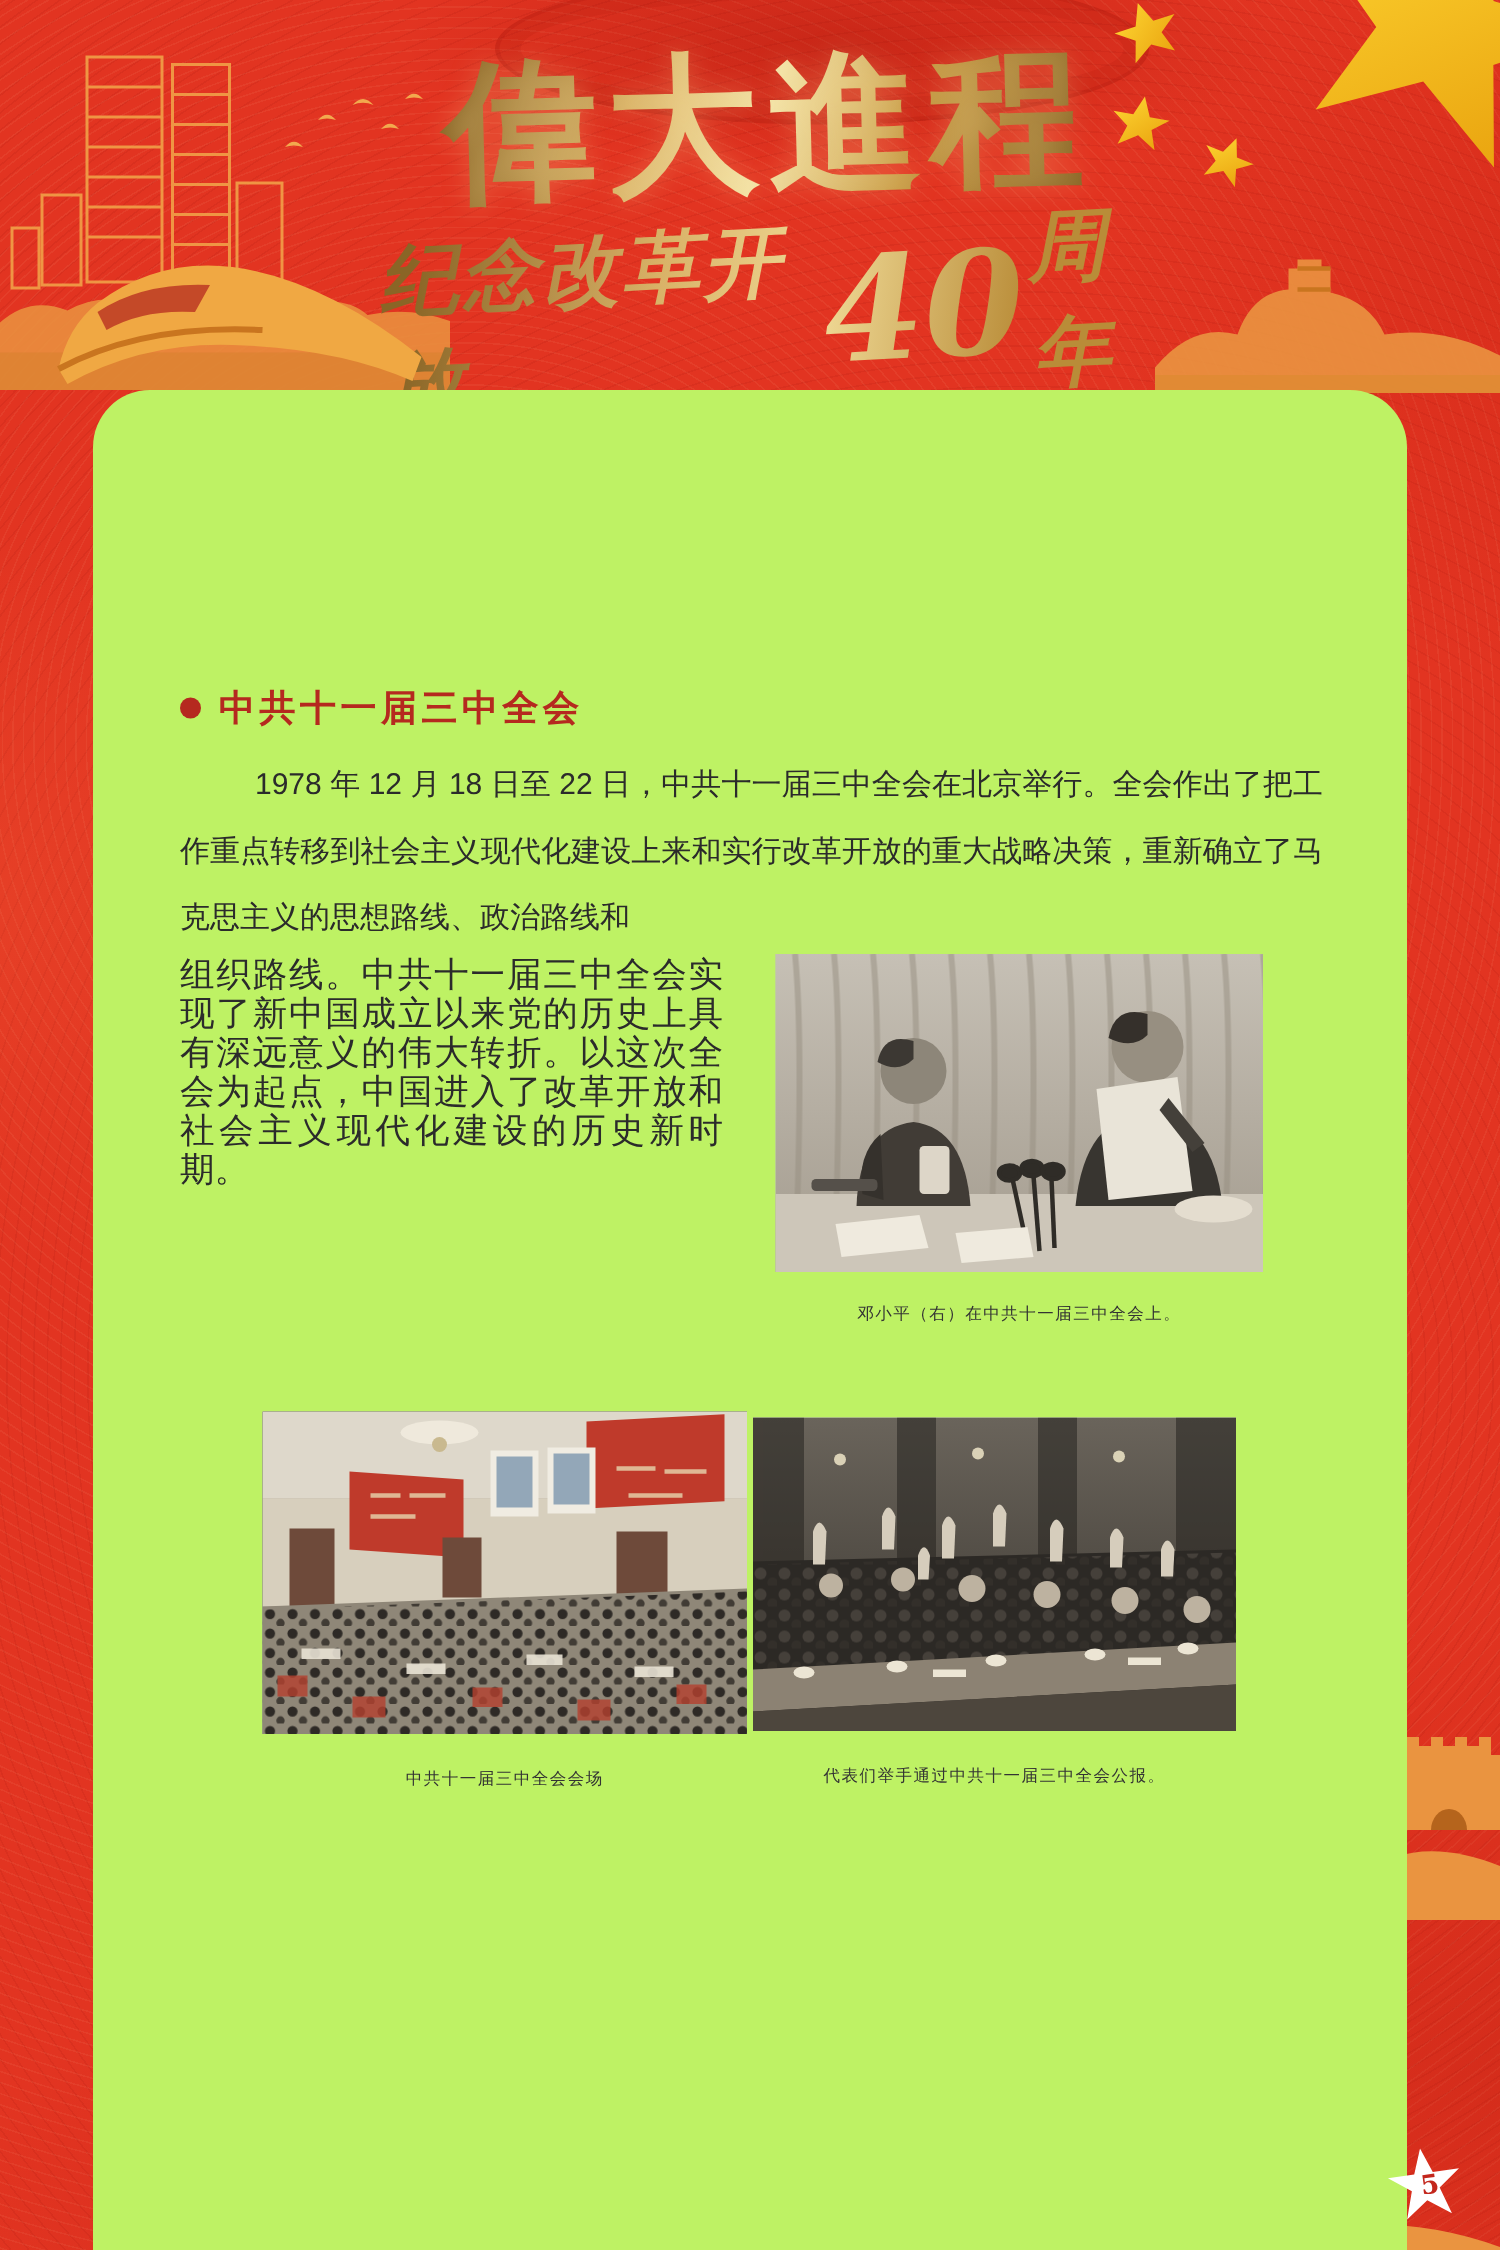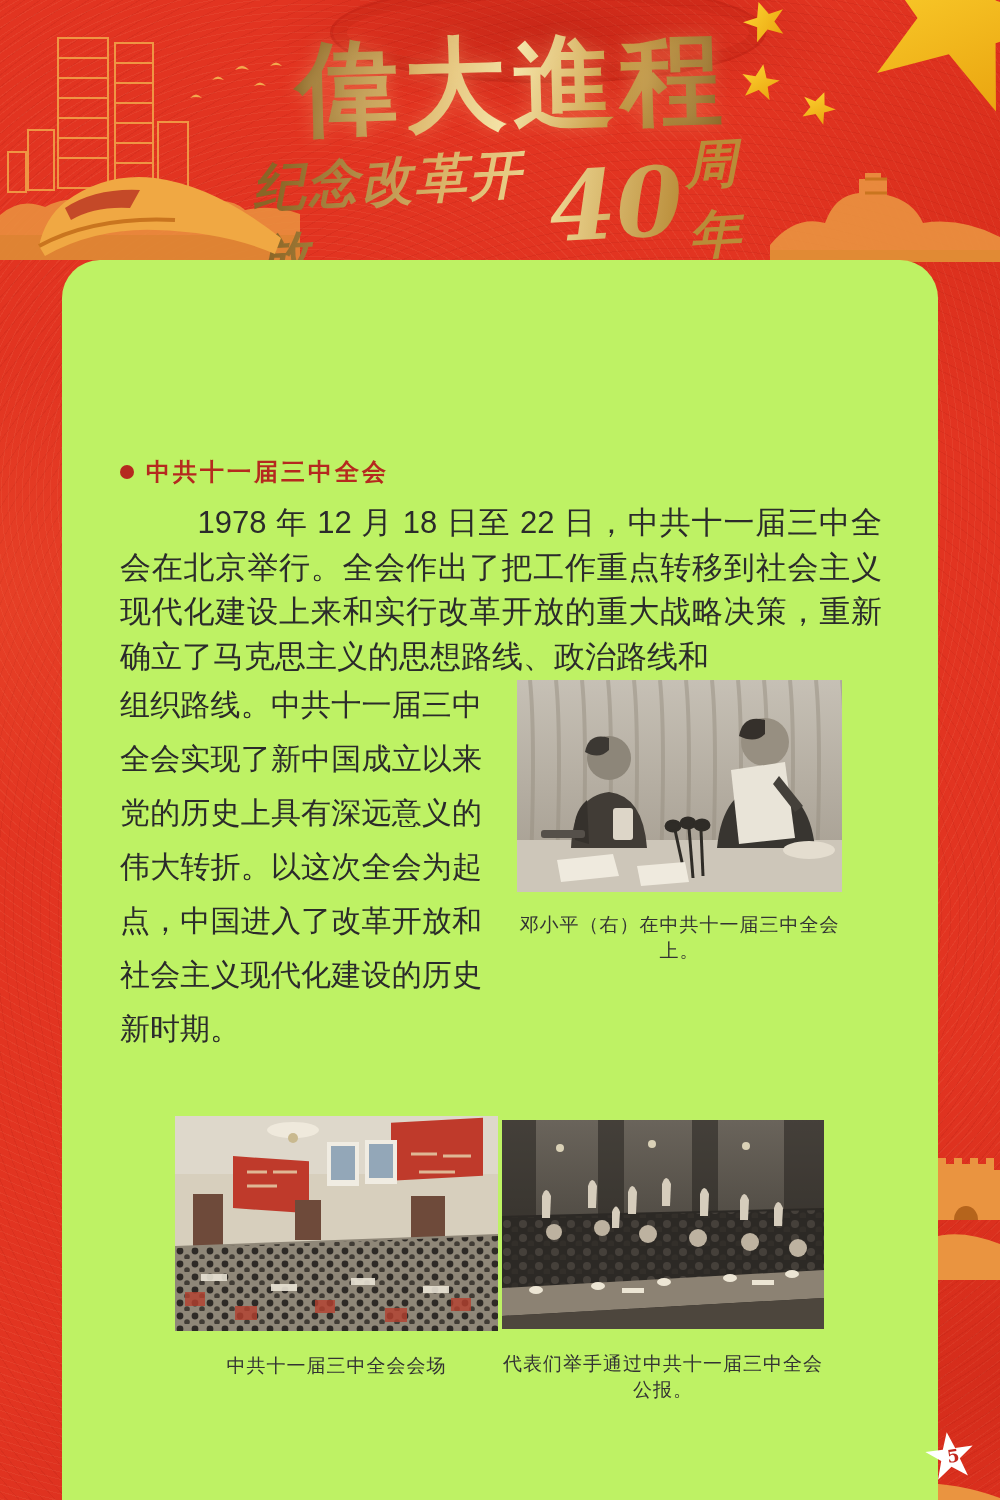--- a/index.html
+++ b/index.html
@@ -38,31 +38,31 @@
   .subtitle .big{font-size:96px;line-height:1;padding:0 4px;}
   
   .card{
     left:62px;top:260px;width:876px;height:1388px;background:#bef264;border-radius:38px;z-index:5;
   }
   .heading-row{margin:196px 0 0 58px;display:flex;align-items:center;}
   .bullet{width:14px;height:14px;border-radius:50%;background:#b5291f;margin-right:12px;flex:0 0 auto;}
   .heading{font-size:24px;font-weight:bold;color:#b5291f;letter-spacing:3px;
     font-family:"DejaVu Serif", serif;}
   .intro{
-    margin:13px 56px 0 58px;font-size:31px;line-height:44.5px;color:#2b2b2b;
+    margin:13px 56px 0 58px;font-size:20px;line-height:44.5px;color:#2b2b2b;
     text-align:justify;text-justify:inter-character;text-indent:2.5em;
   }
   .cols{display:flex;margin:1px 53px 0 58px;}
   .col-text{
-    width:362px;flex:0 0 auto;font-size:30px;line-height:54px;color:#2b2b2b;
-    text-align:justify;text-justify:inter-character;font-family:Liberation Mono, monospace;
+    width:362px;flex:0 0 auto;font-size:23px;line-height:26px;color:#2b2b2b;
+    text-align:justify;text-justify:inter-character;
   }
   .figure{flex:0 0 auto;}
   .fig1{margin-left:35px;margin-top:5px;width:325px;}
-  .caption{font-size:19px;color:#333333;text-align:center;letter-spacing:1px;}
+  .caption{font-size:11px;color:#333333;text-align:center;letter-spacing:1px;}
   .fig1 .caption{margin-top:20px;}
   .bottom-figs{display:flex;justify-content:center;margin:58px 87px 0 90px;}
   .bfig .caption{margin-top:22px;}
   .photo{display:block;background:#bbb;}
   
   .page-star{left:924px;top:1430px;width:52px;height:52px;z-index:6;transform:rotate(-8deg);}
 </style>
 </head>
 <body>
 

